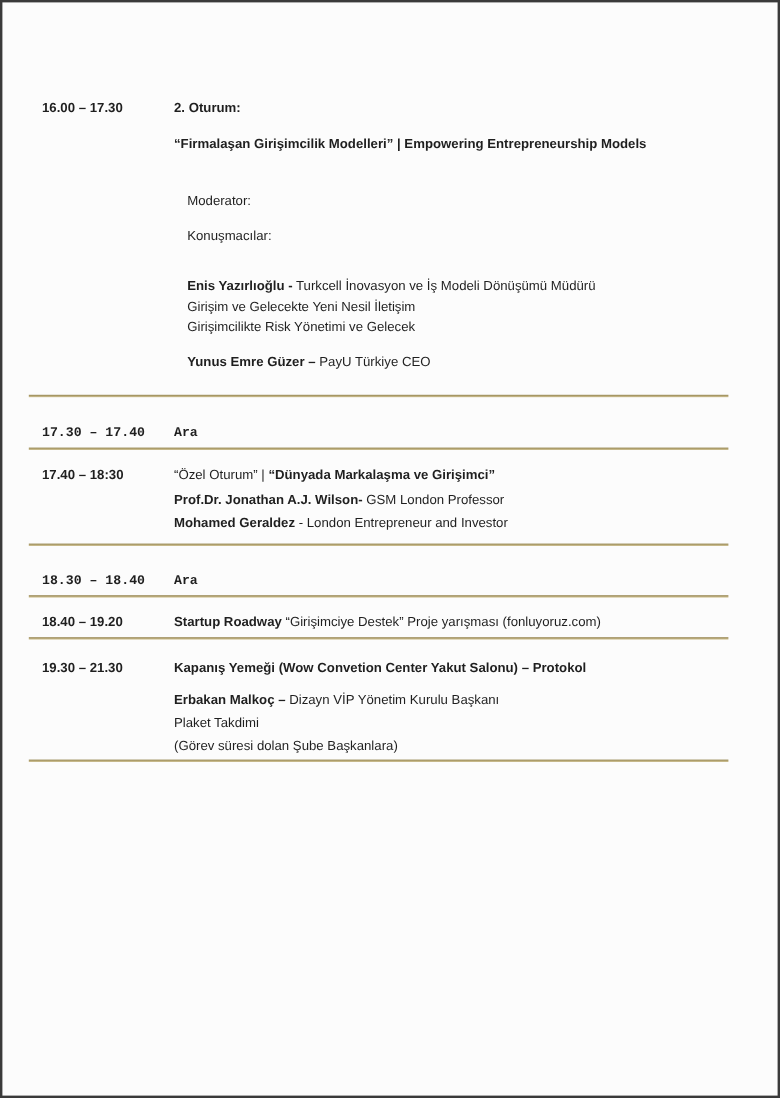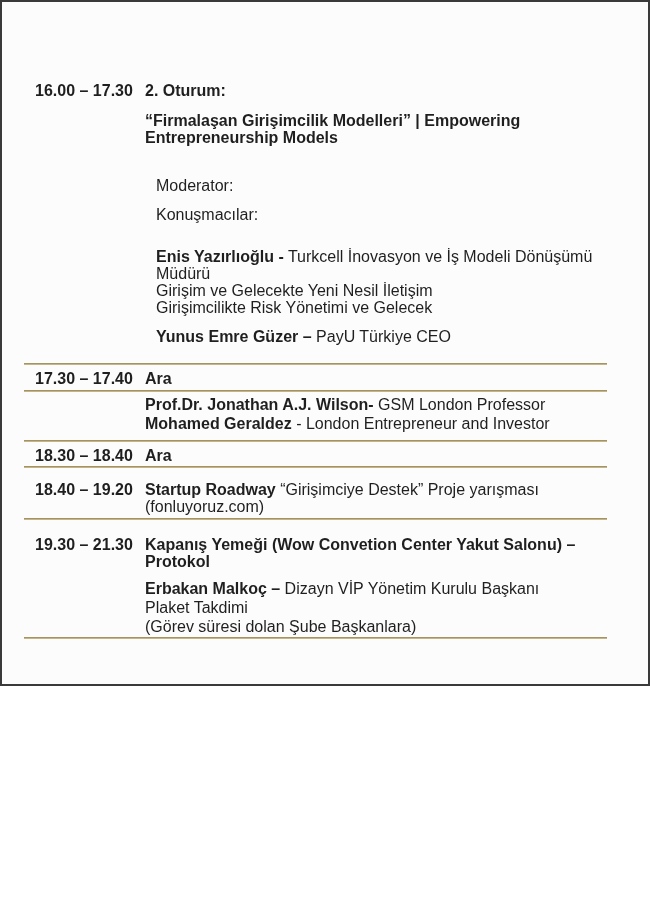--- a/index.html
+++ b/index.html
@@ -3,26 +3,26 @@
 <meta charset="utf-8">
 <style>
   html, body {
     margin: 0;
     padding: 0;
     background: #ffffff;
   }
   .page {
     position: relative;
     width: 650px;
-    height: 686px;
+    height: 915px;
     box-sizing: border-box;
     background: #fcfcfc;
     border: 2px solid #3a3a3a;
     font-family: "Liberation Sans", sans-serif;
-    font-size: 16px;
+    font-size: 11px;
     line-height: 17px;
     color: #1f1f1f;
     overflow: hidden;
   }
   .row {
     display: flex;
     align-items: flex-start;
   }
   .time {
     flex: 0 0 110px;
@@ -45,21 +45,21 @@
   
   .mt80 { margin-top: 80px; }
   .mt19 { margin-top: 31px; }
   .mt18 { margin-top: 18px; }
   .mt16 { margin-top: 16px; }
   .mt13 { margin-top: 13px; }
   .mt12 { margin-top: 12px; }
   .mt11 { margin-top: 25px; }
   .mt10 { margin-top: 10px; }
   .mt8  { margin-top: 8px; }
-  .mt5  { margin-top: 5px; }
+  .mt5  { margin-top: 22px; font-family: Liberation Mono, monospace; }
   .mt4  { margin-top: 4px; }
   .mt3  { margin-top: 3px; }
   .mt2  { margin-top: 2px; }
   .mt0  { margin-top: 0; }
 </style>
 </head>
 <body>
 
 <div class="page">
 
@@ -104,20 +104,24 @@
 
   <div class="sep mt18"></div>
 
   <div class="row mt5">
     <div class="time">17.30 – 17.40</div>
     <div class="content bold">Ara</div>
   </div>
 
   <div class="sep mt3"></div>
 
+  <div class="row mt13">
+    <div class="time">17.40 – 18:30</div>
+    <div class="content"><span>“Özel Oturum” | </span><span class="bold">“Dünyada Markalaşma ve Girişimci”</span></div>
+  </div>
   <div class="row mt4">
     <div class="time"></div>
     <div class="content"><span class="bold">Prof.Dr. Jonathan A.J. Wilson-</span><span> GSM London Professor</span></div>
   </div>
   <div class="row mt2">
     <div class="time"></div>
     <div class="content"><span class="bold">Mohamed Geraldez</span><span> - London Entrepreneur and Investor</span></div>
   </div>
 
   <div class="sep mt8"></div>

